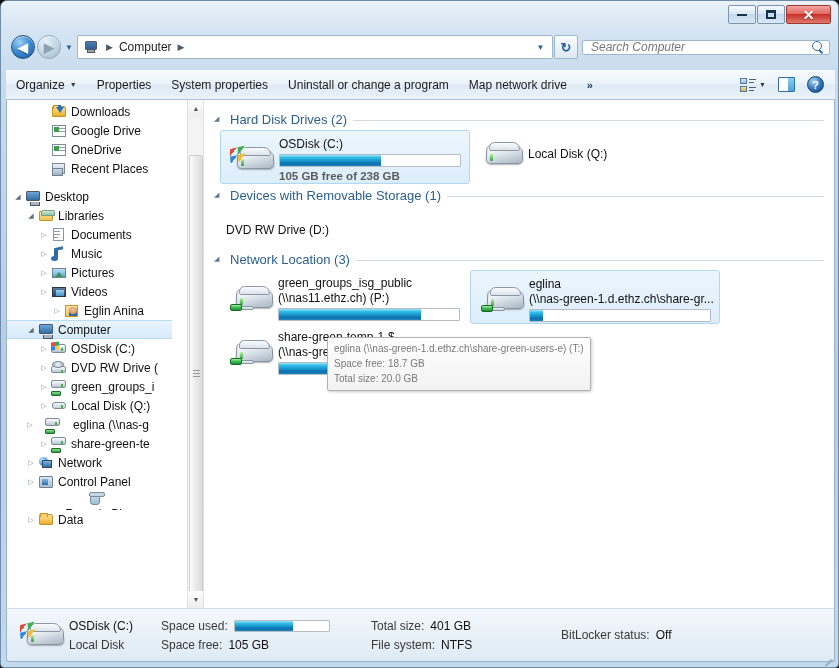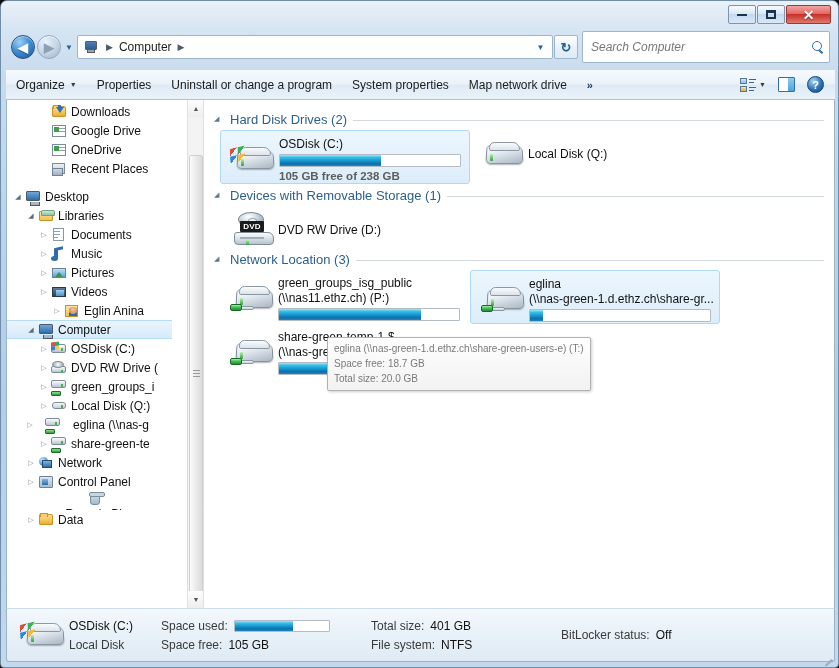--- a/index.html
+++ b/index.html
@@ -110,21 +110,21 @@
   .addr-spacer { flex: 1; }
   .addr-drop { width: 17px; height: 22px; display: flex; align-items: center; justify-content: center; color: #20639b; font-size: 8px; }
   .refreshbtn {
     width: 24px; height: 24px; margin-left: 1px;
     border: 1px solid #9cb6cc; border-radius: 2px;
     background: linear-gradient(180deg,#fdfefe 0%,#eaf2f9 50%,#dfeaf4 100%);
     display: flex; align-items: center; justify-content: center;
     color: #1d5fa0; font-size: 13px; font-weight: bold;
   }
   .searchbox {
-    width: 248px; height: 32px; margin-left: 4px;
+    width: 248px; height: 15px; margin-left: 4px;
     background: #fff; border: 1px solid #9cb6cc; border-radius: 2px;
     display: flex; align-items: center; padding: 0 4px 0 8px;
   }
   .searchbox input {
     flex: 1; border: none; outline: none; font-size: 12px;
     font-family: "Liberation Sans", sans-serif;
     color: #333; background: transparent;
   }
   .searchbox input::placeholder { color: #777; font-style: italic; }
   .mag {
@@ -612,24 +612,24 @@
 
   <div class="toolbar">
     <div class="tb-item">
       <span>Organize</span>
       <span class="tb-caret">▼</span>
     </div>
     <div class="tb-item">
         <span>Properties</span>
       </div>
     <div class="tb-item">
+        <span>System properties</span>
+      </div>
+    <div class="tb-item">
         <span>Uninstall or change a program</span>
-      </div>
-    <div class="tb-item">
-        <span>System properties</span>
       </div>
     <div class="tb-item">
         <span>Map network drive</span>
       </div>
     <div class="tb-chev">»</div>
 
     <div class="tb-right">
       <div class="tb-btn">
         <span class="viewicon">
           <i class="vi-sq a"></i>
@@ -873,31 +873,20 @@
             </div>
           </div>
         </div>
         <div class="grouphdr">
           <span class="gh-tw">◢</span>
           <span class="gh-txt">Devices with Removable Storage (1)</span>
           <span class="gh-rule"></span>
         </div>
         <div class="tilerow">
           <div class="tile simple">
-            <div class="tile-ico">
-              <div class="dicon">
-                <div class="dtray"></div>
-                <div class="dtray-slot" style="left:12px;top:25px"></div>
-                <div class="ddvd">
-                  <div class="ddisc"></div>
-                  <div class="ddvdlbl">DVD</div>
-                </div>
-                <div class="dled" style="left:18px;top:28px;height:5px"></div>
-              </div>
-            </div>
             <div class="tile-txt">
               <div class="tile-name">DVD RW Drive (D:)</div>
             </div>
           </div>
         </div>
         <div class="grouphdr">
           <span class="gh-tw">◢</span>
           <span class="gh-txt">Network Location (3)</span>
           <span class="gh-rule"></span>
         </div>

